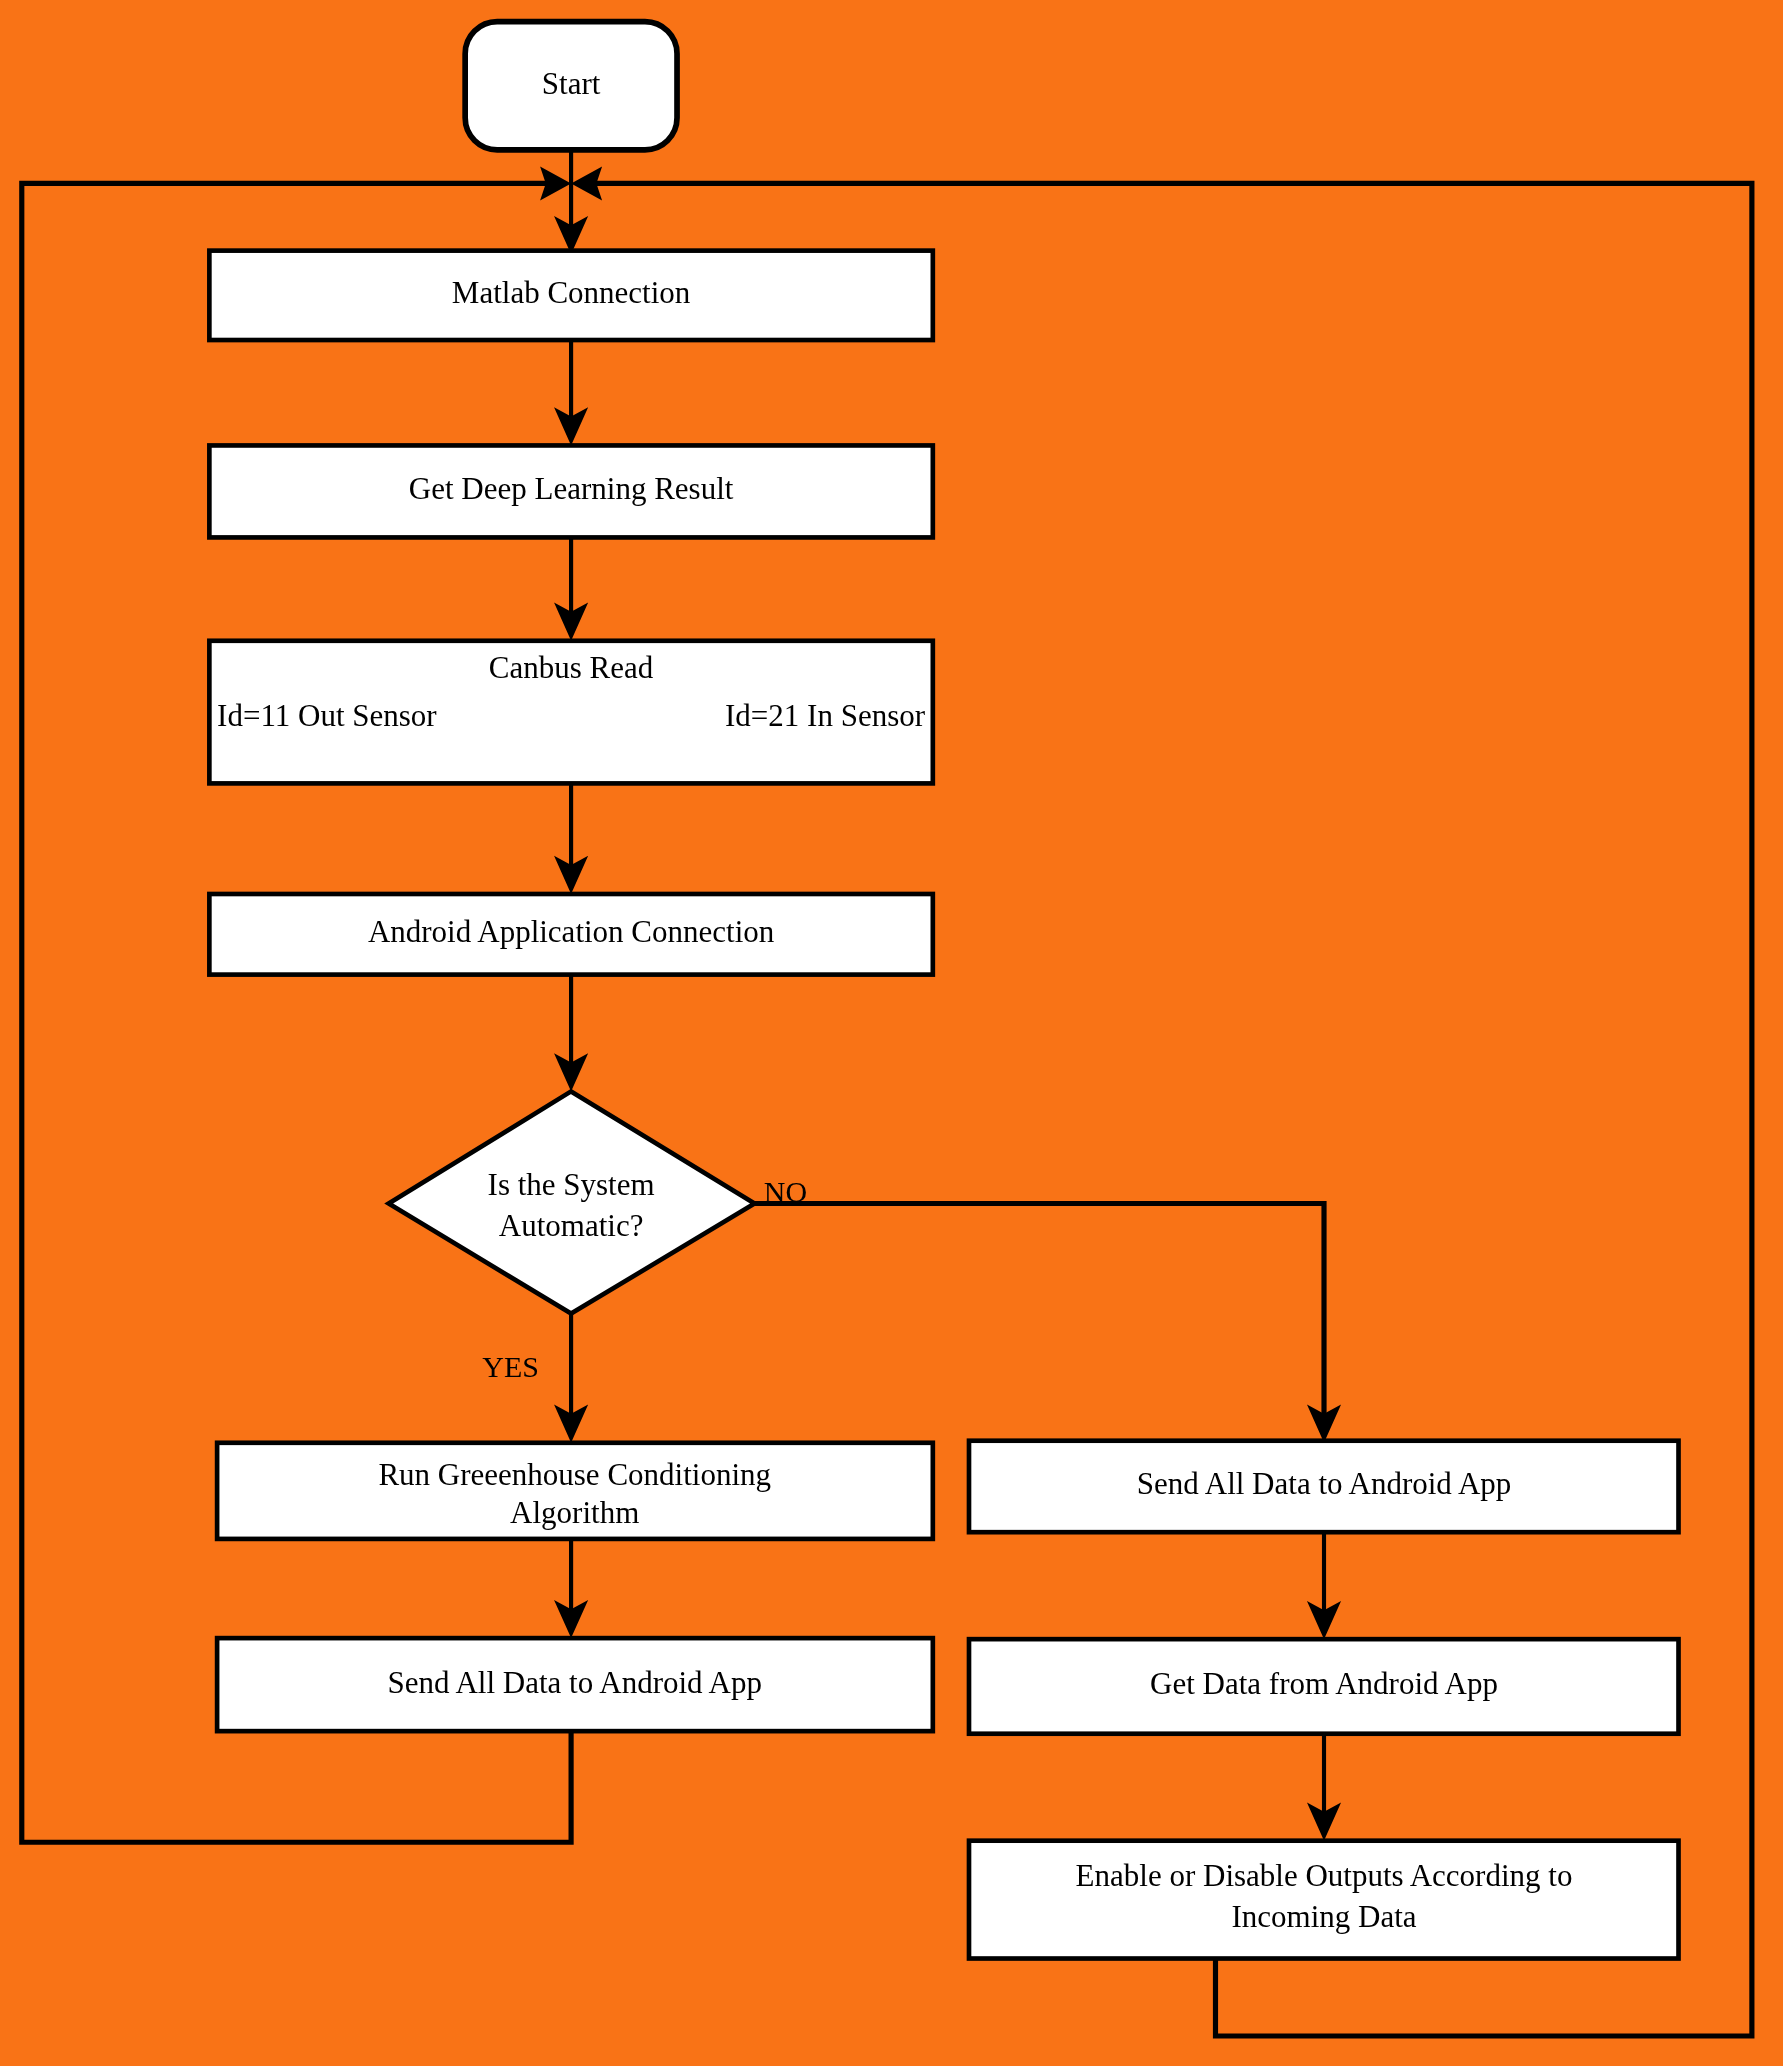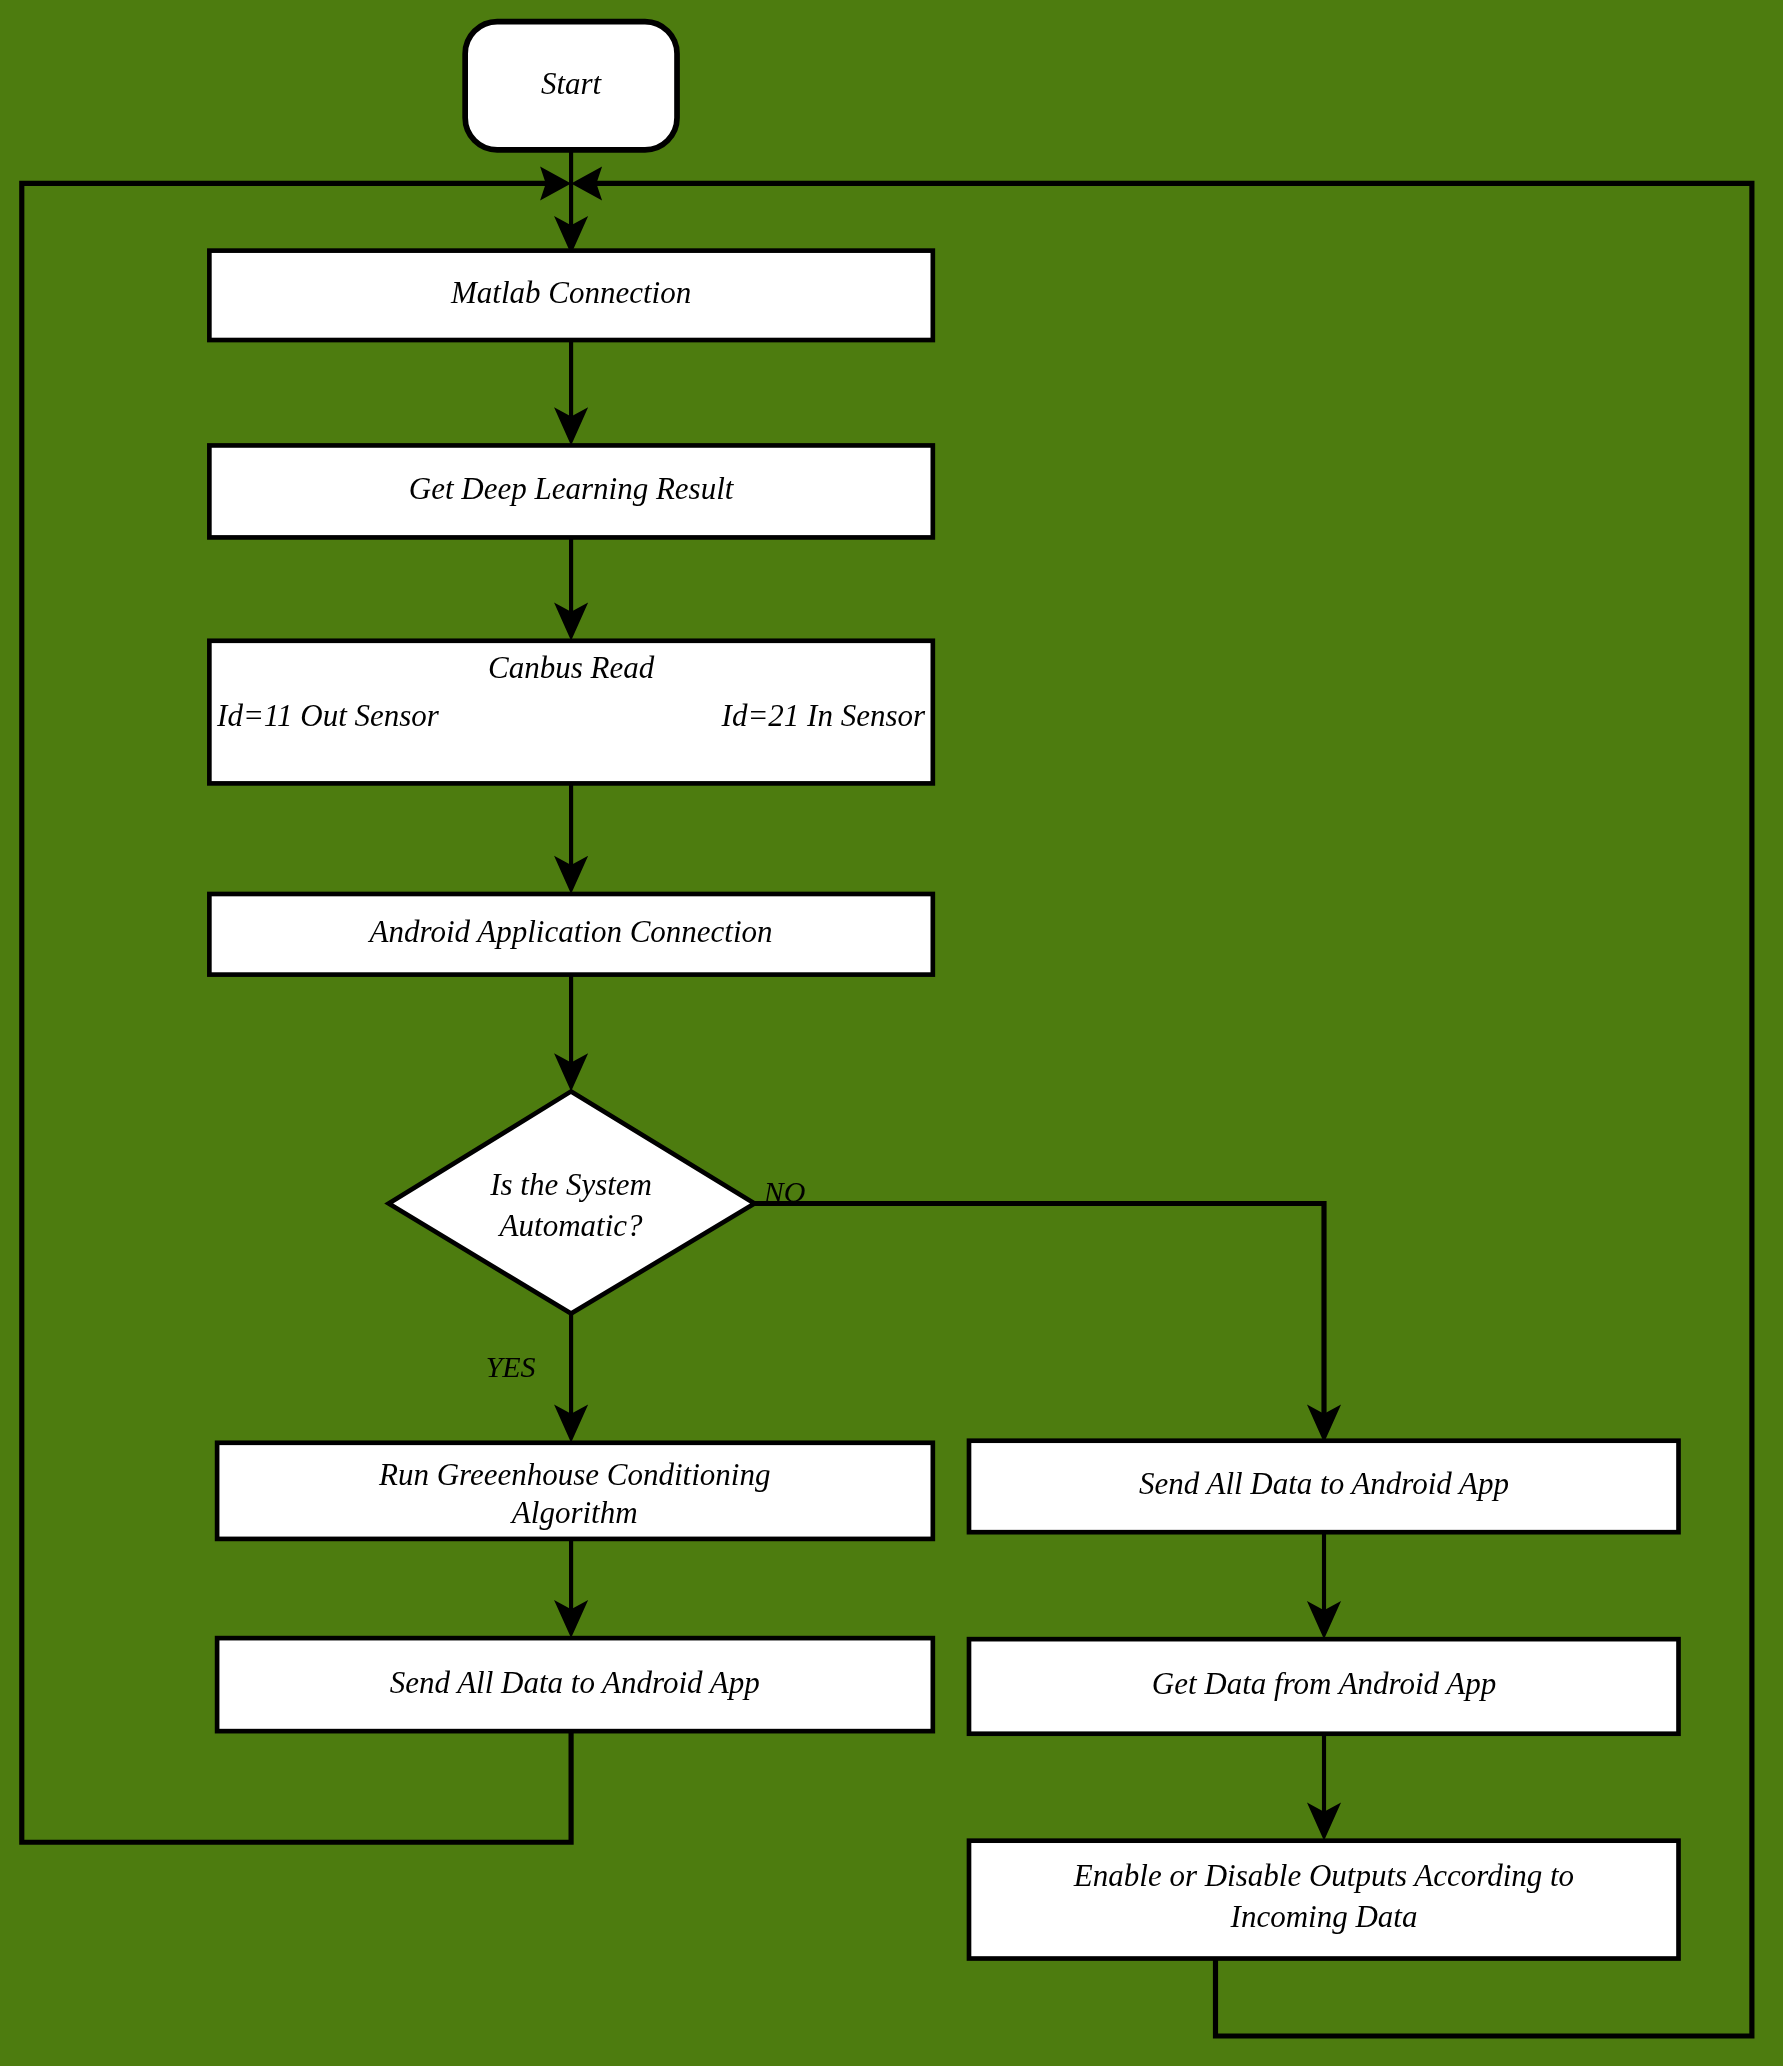--- a/index.html
+++ b/index.html
@@ -10,22 +10,21 @@
   body {
     width: 1784px;
     height: 2066px;
     font-family: "Liberation Serif", "DejaVu Serif", serif;
     overflow: hidden;
   }
   #flowchart-root {
     position: relative;
     width: 1784px;
     height: 2066px;
-    background: #4d7c0f;
-    font-style: italic;
+    background: #f97316;
   }
   svg#flow-svg {
     position: absolute;
     top: 0;
     left: 0;
     width: 1784px;
     height: 2066px;
     display: block;
   }
   .node-shape {

